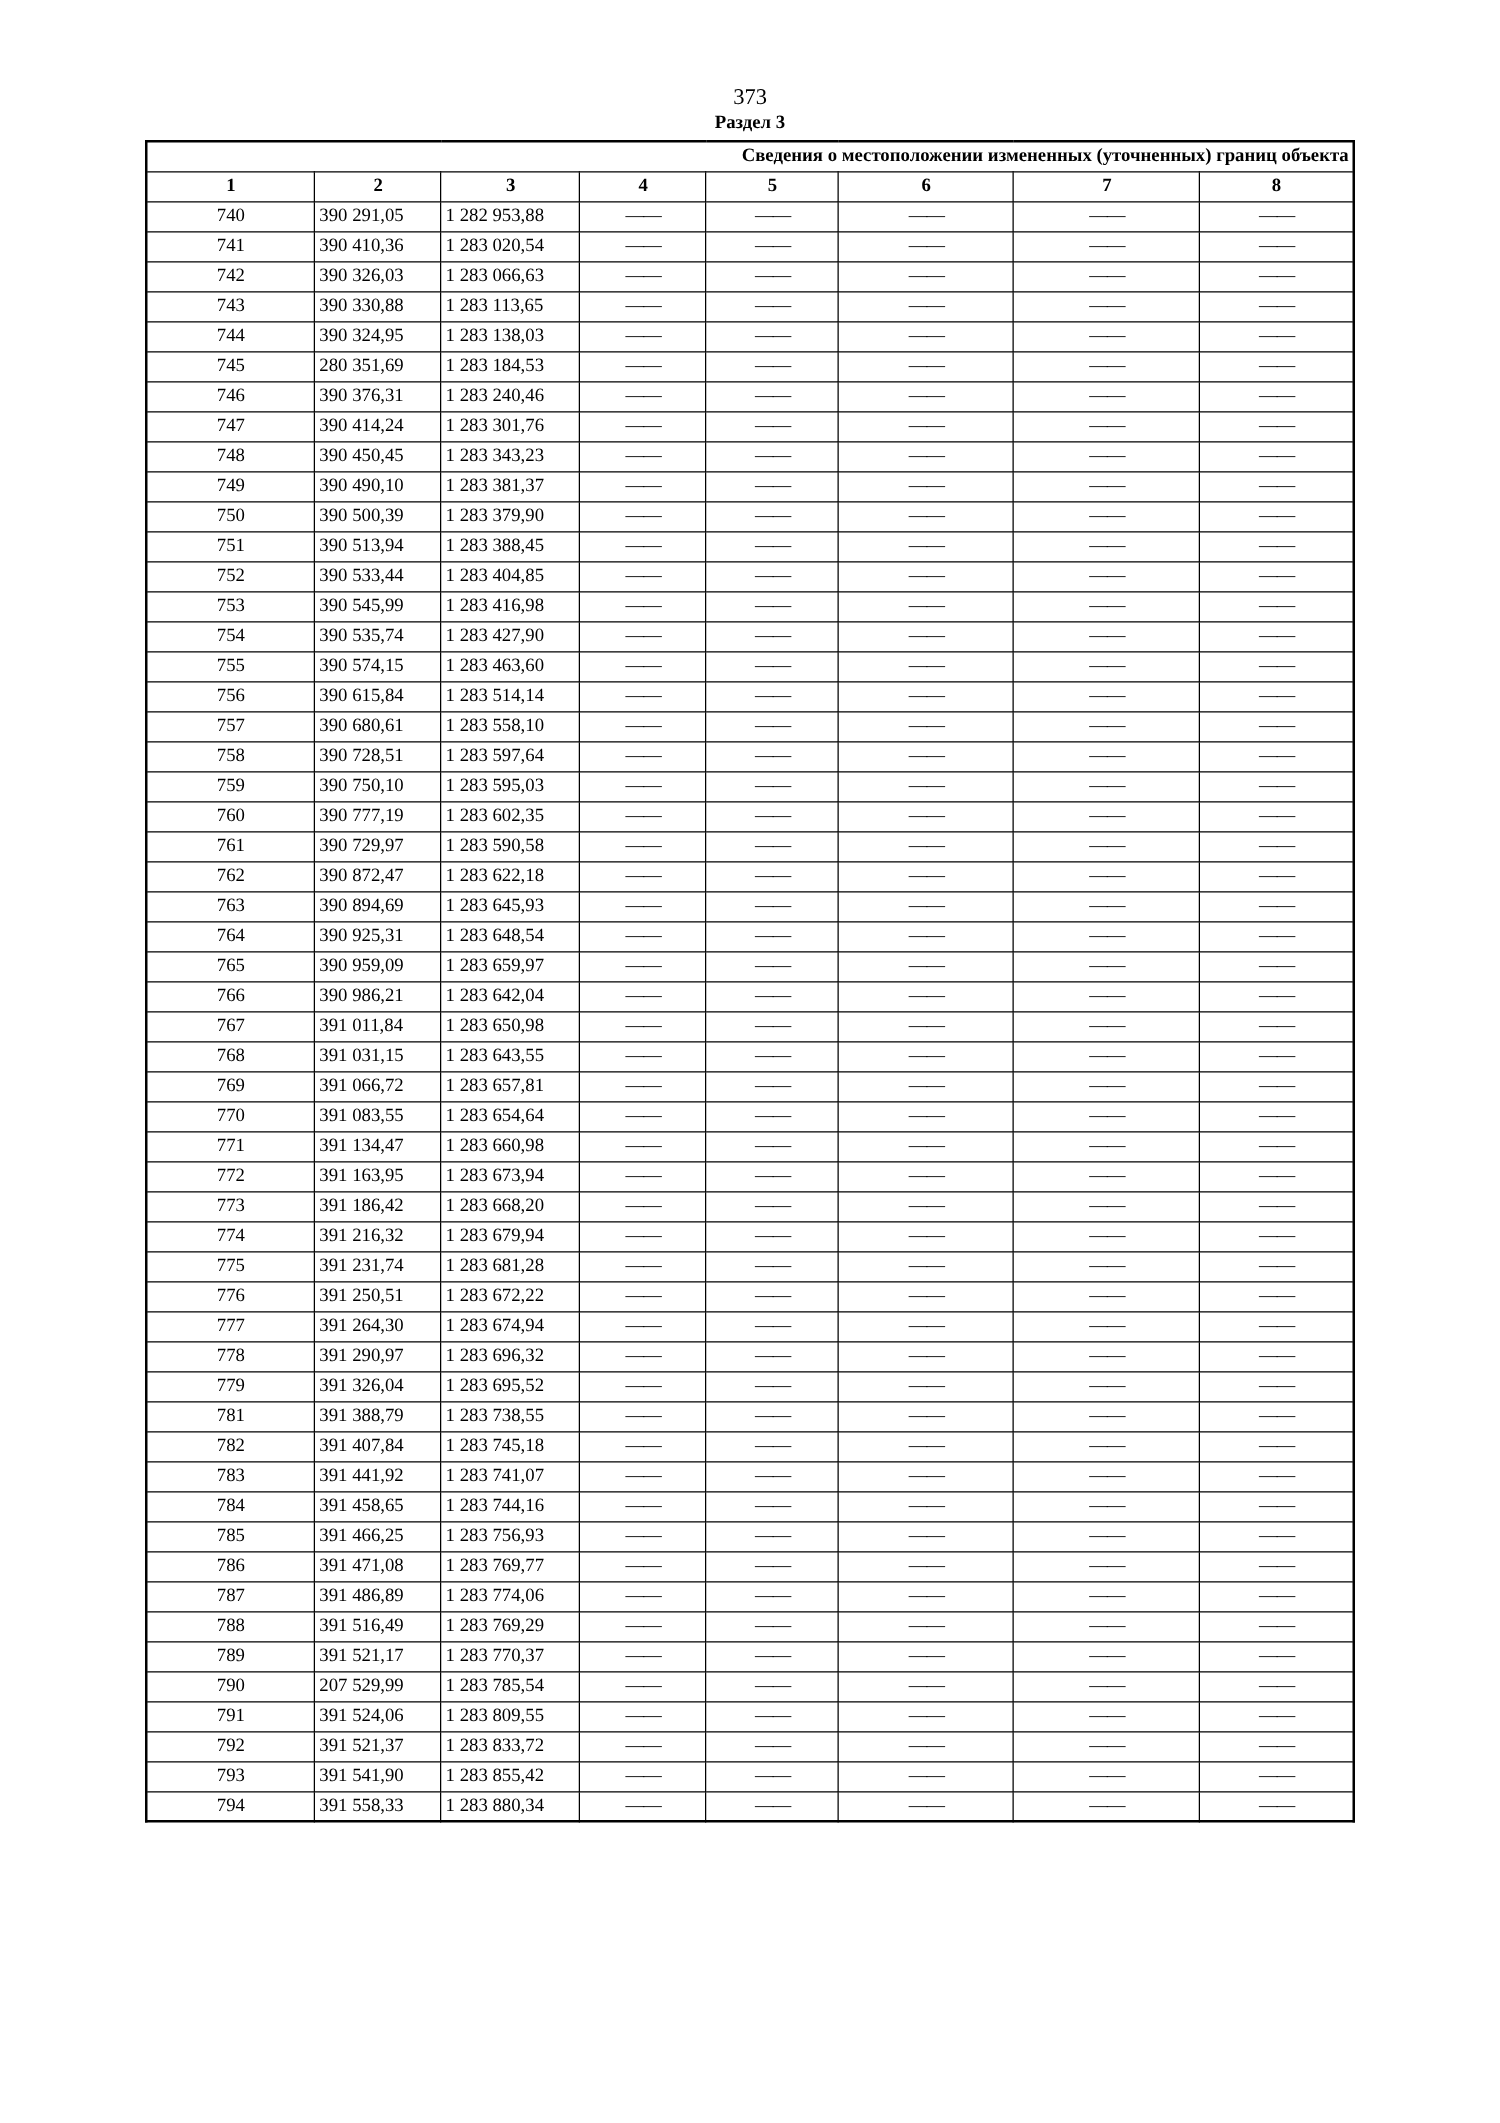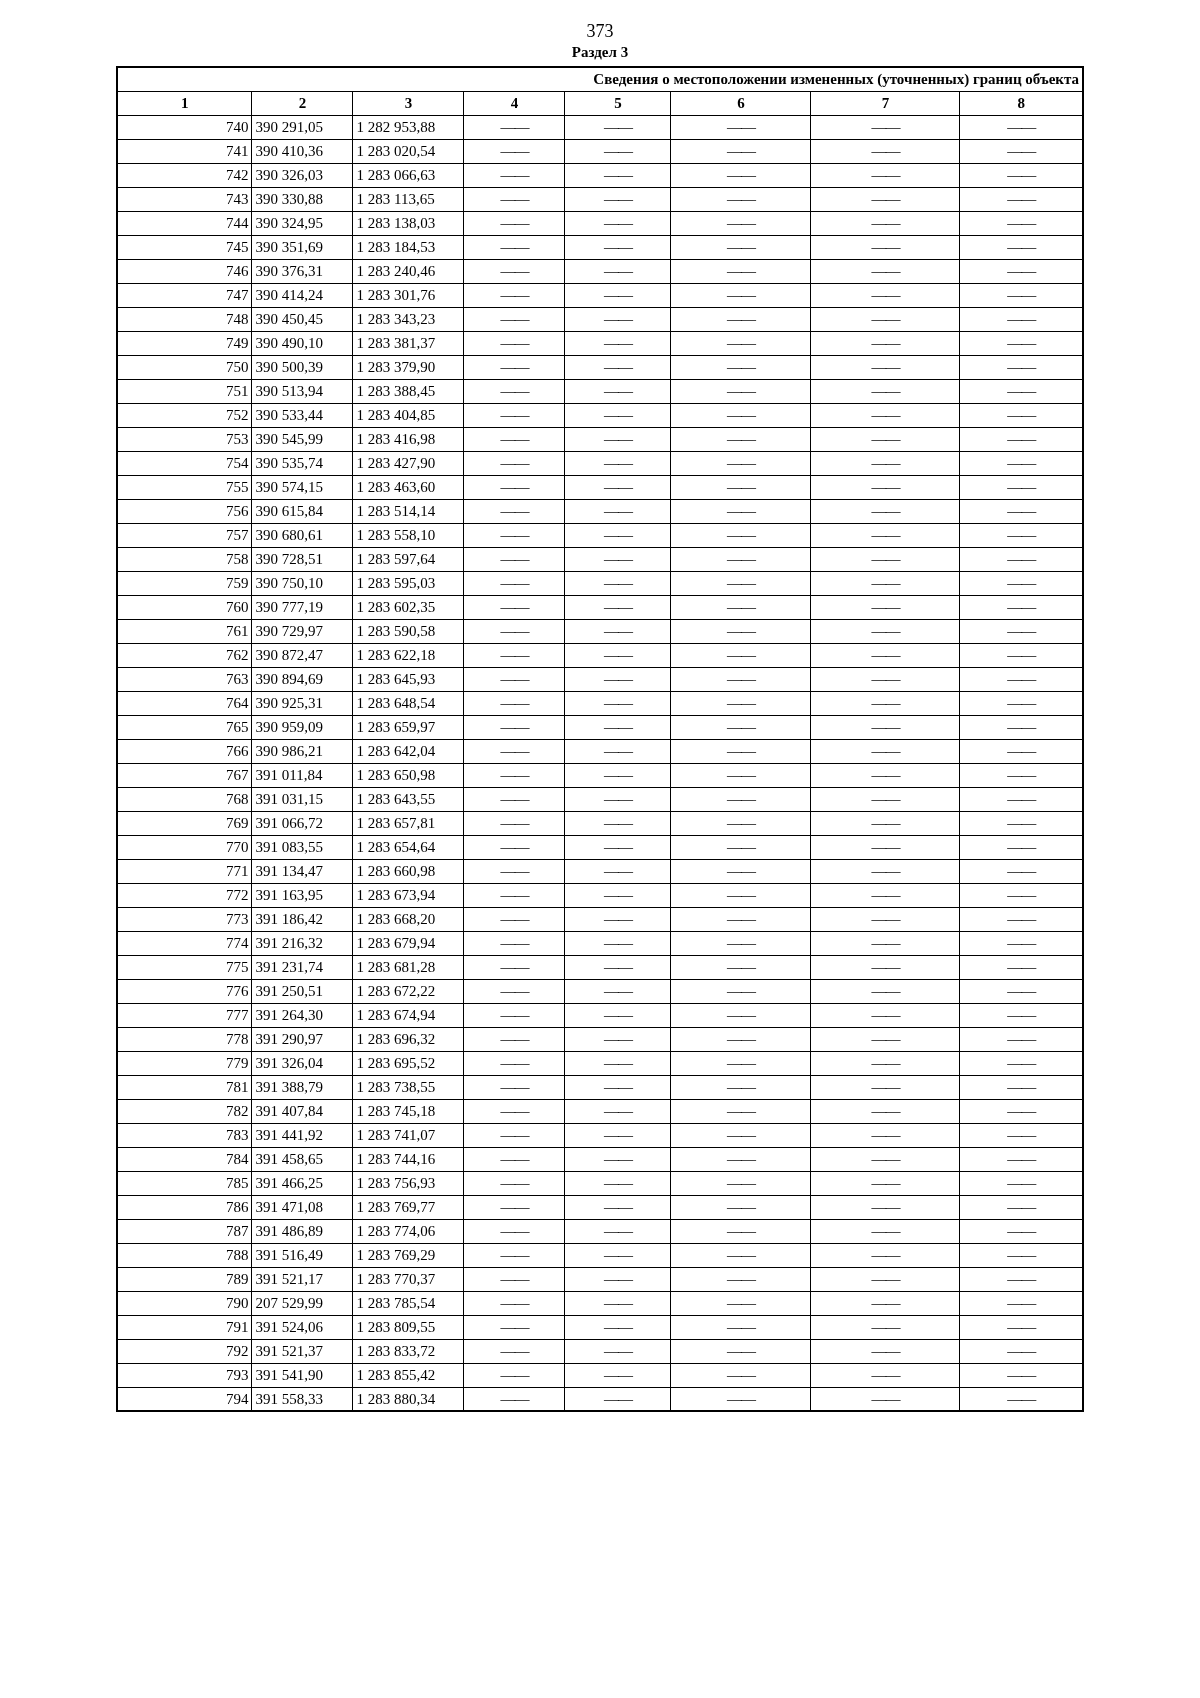--- a/index.html
+++ b/index.html
@@ -4,21 +4,21 @@
 <style>
   * { box-sizing: border-box; }
   body {
     margin: 0;
     background: #ffffff;
     width: 1200px;
     min-height: 1698px;
     font-family: "Liberation Serif", serif;
     color: #000000;
   }
-  .page { padding-top: 22px; }
+  .page { padding-top: 22px; margin-top: 46px; }
   .page-number {
     text-align: center;
     font-size: 18px;
     line-height: 1.1;
   }
   .section-title {
     text-align: center;
     font-size: 15px;
     font-weight: bold;
     line-height: 1.15;
@@ -43,21 +43,21 @@
   th.table-title {
     font-size: 15.5px;
     font-weight: bold;
     text-align: right;
     height: 26px;
   }
   th.colnum {
     font-weight: bold;
     text-align: center;
   }
-  td.c1 { text-align: right; }
+  td.c1 { text-align: center; }
   td.c2, td.c3 { text-align: left; padding-left: 4px; }
   td.c4, td.c5, td.c6, td.c7, td.c8 { text-align: center; letter-spacing: -1px; }
   col.w1 { width: 135px; }
   col.w2 { width: 101px; }
   col.w3 { width: 111px; }
   col.w4 { width: 101px; }
   col.w5 { width: 106px; }
   col.w6 { width: 140px; }
   col.w7 { width: 149px; }
   col.w8 { width: 123px; }
@@ -141,21 +141,21 @@
           <td class="c2">390 324,95</td>
           <td class="c3">1 283 138,03</td>
           <td class="c4">——</td>
           <td class="c5">——</td>
           <td class="c6">——</td>
           <td class="c7">——</td>
           <td class="c8">——</td>
         </tr>
         <tr>
           <td class="c1">745</td>
-          <td class="c2">390 351,69</td>
+          <td class="c2">280 351,69</td>
           <td class="c3">1 283 184,53</td>
           <td class="c4">——</td>
           <td class="c5">——</td>
           <td class="c6">——</td>
           <td class="c7">——</td>
           <td class="c8">——</td>
         </tr>
         <tr>
           <td class="c1">746</td>
           <td class="c2">390 376,31</td>

